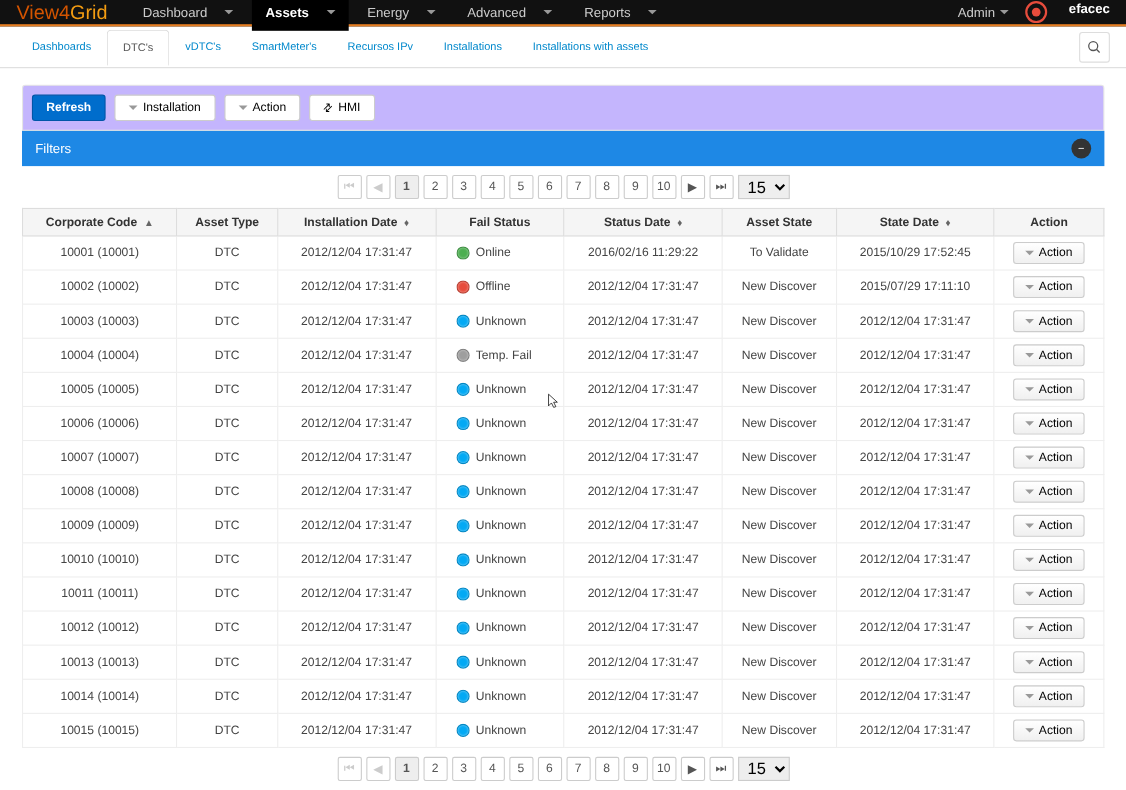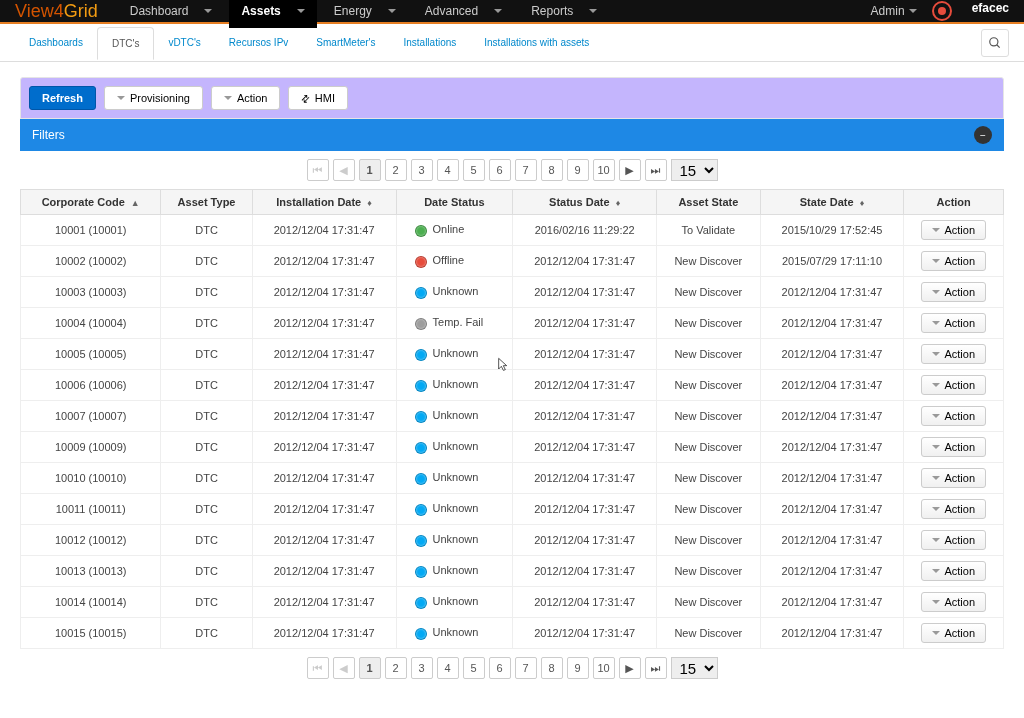--- a/index.html
+++ b/index.html
@@ -84,39 +84,39 @@
     <span class="logo-circle"></span>
     <span>efacec</span>
   </div>
 </div>
 
 <div class="subnav">
   <div class="subnav-tabs" id="subnav">
       <div class="subnav-tab">Dashboards</div>
       <div class="subnav-tab active">DTC's</div>
       <div class="subnav-tab">vDTC's</div>
+      <div class="subnav-tab">SmartMeter's</div>
       <div class="subnav-tab">Recursos IPv</div>
-      <div class="subnav-tab">SmartMeter's</div>
       <div class="subnav-tab">Installations</div>
       <div class="subnav-tab">Installations with assets</div>
     </div>
   <div class="search-icon">
     <svg width="14" height="14" viewBox="0 0 24 24" fill="none" stroke="#555" stroke-width="2">
         <circle cx="10" cy="10" r="7"></circle>
         <line x1="20" y1="20" x2="15" y2="15"></line>
       </svg>
   </div>
 </div>
 
 <div class="content">
   <div class="toolbar">
     <button class="btn btn-primary">Refresh</button>
     <button class="btn">
         <span class="caret"></span>
-        <span>Provisioning</span>
+        <span>Installation</span>
       </button>
     <button class="btn">
         <span class="caret"></span>
         <span>Action</span>
       </button>
     <button class="btn">
         <span class="hmi-icon">⇄</span>
         <span>HMI</span>
       </button>
   </div>
@@ -142,21 +142,21 @@
       <div class="pager-btn">⏭</div>
       <select class="page-select"><option>15</option></select>
     </div>
 
   <table class="datagrid">
     <thead>
         <tr id="thead-row">
           <th><span>Corporate Code</span> <span class="sort-ind">▲</span></th>
           <th><span>Asset Type</span></th>
           <th><span>Installation Date</span> <span class="sort-ind">♦</span></th>
-          <th><span>Date Status</span></th>
+          <th><span>Fail Status</span></th>
           <th><span>Status Date</span> <span class="sort-ind">♦</span></th>
           <th><span>Asset State</span></th>
           <th><span>State Date</span> <span class="sort-ind">♦</span></th>
           <th><span>Action</span></th>
         </tr>
       </thead>
     <tbody id="tbody">
         <tr>
           <td>10001 (10001)</td>
           <td>DTC</td>
@@ -230,20 +230,33 @@
           <td>2012/12/04 17:31:47</td>
           <td>New Discover</td>
           <td>2012/12/04 17:31:47</td>
           <td><button class="action-btn">
               <span class="caret"></span>
               <span>Action</span>
             </button></td>
         </tr>
         <tr>
           <td>10007 (10007)</td>
+          <td>DTC</td>
+          <td>2012/12/04 17:31:47</td>
+          <td class="status-cell"><span class="status-dot dot-unknown"></span><span>Unknown</span></td>
+          <td>2012/12/04 17:31:47</td>
+          <td>New Discover</td>
+          <td>2012/12/04 17:31:47</td>
+          <td><button class="action-btn">
+              <span class="caret"></span>
+              <span>Action</span>
+            </button></td>
+        </tr>
+        <tr>
+          <td>10008 (10008)</td>
           <td>DTC</td>
           <td>2012/12/04 17:31:47</td>
           <td class="status-cell"><span class="status-dot dot-unknown"></span><span>Unknown</span></td>
           <td>2012/12/04 17:31:47</td>
           <td>New Discover</td>
           <td>2012/12/04 17:31:47</td>
           <td><button class="action-btn">
               <span class="caret"></span>
               <span>Action</span>
             </button></td>

